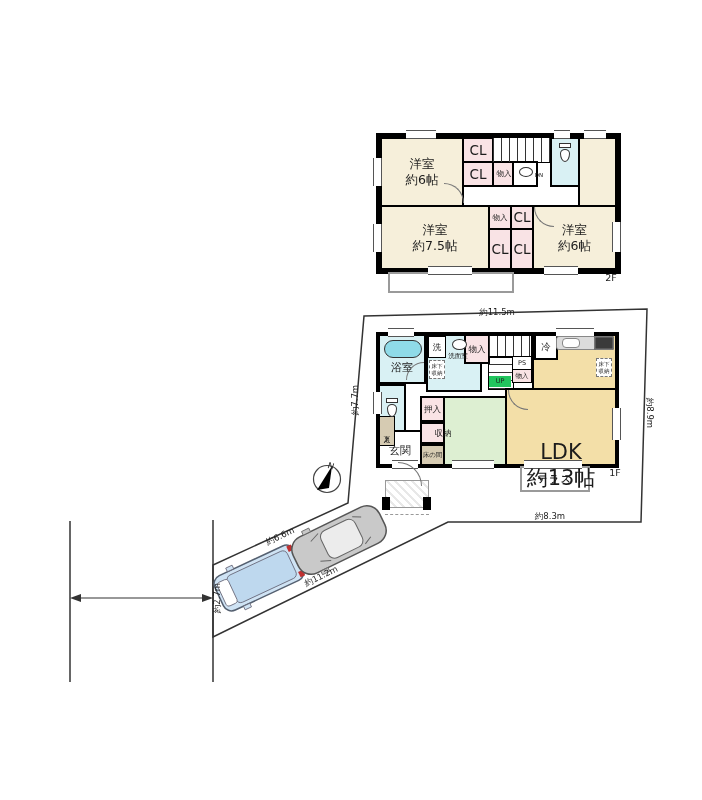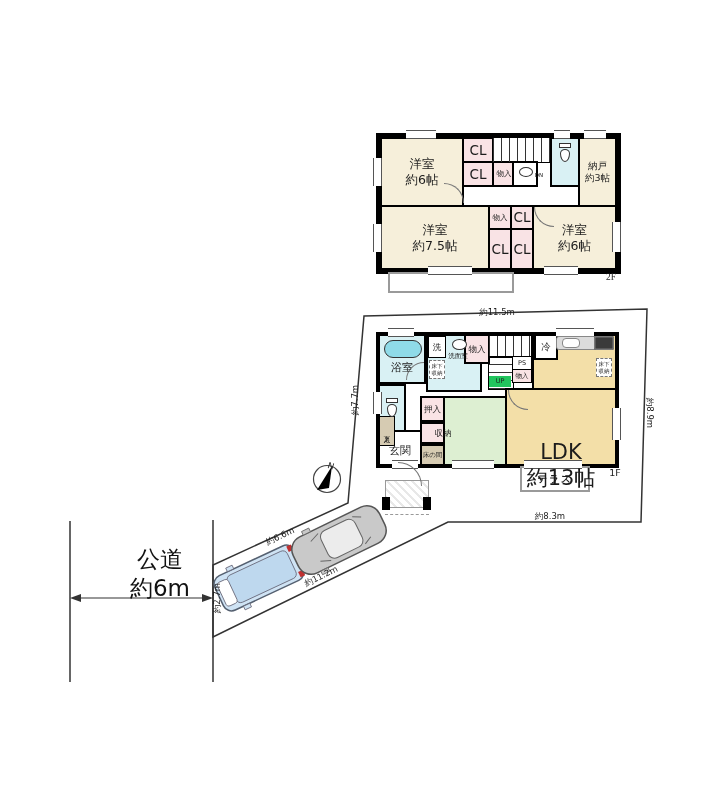--- a/index.html
+++ b/index.html
@@ -95,31 +95,29 @@
   <div class="icon" style="left:560px;top:149px;width:10px;height:13px;border:1.2px solid #333;border-radius:50% 50% 50% 50%/35% 35% 65% 65%;background:#fff;"></div>
   <div class="arc" style="left:444px;top:183px;width:20px;height:20px;border-right:1px solid #777;border-top:1px solid #777;border-top-right-radius:100%;"></div>
   <div class="arc" style="left:534px;top:207px;width:20px;height:20px;border-left:1px solid #777;border-bottom:1px solid #777;border-bottom-left-radius:100%;"></div>
 
   <div class="lab s12" style="left:380px;top:137px;width:84px;height:70px;">洋室
 約6帖</div>
   <div class="lab s13" style="left:462px;top:137px;width:32px;height:26px;">CL</div>
   <div class="lab s13" style="left:462px;top:161px;width:32px;height:26px;">CL</div>
   <div class="lab s7" style="left:492px;top:161px;width:24px;height:26px;">物入</div>
   <div class="lab s5" style="left:530px;top:170px;width:18px;height:10px;">DN</div>
-  <div class="lab s9" style="left:578px;top:137px;width:39px;height:70px;">納戸
-約3帖</div>
   <div class="lab s7" style="left:488px;top:205px;width:24px;height:25px;">物入</div>
   <div class="lab s13" style="left:510px;top:205px;width:24px;height:25px;">CL</div>
   <div class="lab s13" style="left:488px;top:228px;width:24px;height:42px;">CL</div>
   <div class="lab s13" style="left:510px;top:228px;width:24px;height:42px;">CL</div>
   <div class="lab s12" style="left:380px;top:205px;width:110px;height:65px;">洋室
 約7.5帖</div>
   <div class="lab s12" style="left:532px;top:205px;width:85px;height:65px;">洋室
 約6帖</div>
-  <div class="lab s9" style="left:600px;top:272px;width:22px;height:12px;font-family:Liberation Serif, serif;">2F</div>
+  <div class="lab s9" style="left:600px;top:272px;width:22px;height:12px;">2F</div>
 
   <div class="room" style="left:378px;top:334px;width:48px;height:50px;background:#d9f1f4;"></div>
   <div class="room" style="left:426px;top:334px;width:56px;height:58px;background:#d9f1f4;"></div>
   <div class="room" style="left:378px;top:384px;width:28px;height:48px;background:#d9f1f4;"></div>
   <div class="room" style="left:464px;top:334px;width:26px;height:30px;background:#f9e3e5;"></div>
   <div class="stairsv" style="left:488px;top:334px;width:44px;height:24px;"></div>
   <div class="stairsh" style="left:488px;top:356px;width:26px;height:34px;"></div>
   <div class="room" style="left:532px;top:334px;width:85px;height:56px;background:#f3dfa8;"></div>
   <div class="room" style="left:505px;top:388px;width:112px;height:78px;background:#f3dfa8;"></div>
   <div class="room" style="left:534px;top:334px;width:24px;height:26px;background:#fff;"></div>
@@ -178,22 +176,20 @@
   <div class="lab s8" style="left:420px;top:396px;width:25px;height:26px;">押入</div>
   <div class="lab s8" style="left:420px;top:422px;width:46px;height:22px;">収納</div>
   <div class="lab s6" style="left:420px;top:444px;width:25px;height:22px;">床の間</div>
   <div class="lab s15" style="left:505px;top:388px;width:112px;height:78px;">LDK
 約13帖</div>
   <div class="lab s11" style="left:378px;top:440px;width:44px;height:22px;">玄関</div>
   <div class="lab s6 vert" style="left:380px;top:418px;width:14px;height:26px;">下足入</div>
   <div class="lab s9" style="left:520px;top:466px;width:70px;height:26px;letter-spacing:2px;font-weight:bold;">テラス</div>
   <div class="lab s9" style="left:604px;top:467px;width:22px;height:12px;">1F</div>
 
-  <div class="lab s23" style="left:95px;top:548px;width:130px;height:52px;color:#111;">公道
-約6m</div>
   <div class="lab s8" style="left:465px;top:306px;width:64px;height:12px;">約11.5m</div>
   <div class="lab s8" style="left:330px;top:394px;width:50px;height:12px;transform:rotate(-90deg);">約7.7m</div>
   <div class="lab s8" style="left:625px;top:407px;width:50px;height:12px;transform:rotate(90deg);">約8.9m</div>
   <div class="lab s8" style="left:522px;top:510px;width:56px;height:12px;">約8.3m</div>
   <div class="lab s8" style="left:254px;top:530px;width:52px;height:12px;transform:rotate(-25deg);">約6.6m</div>
   <div class="lab s8" style="left:292px;top:570px;width:58px;height:12px;transform:rotate(-26deg);">約11.2m</div>
   <div class="lab s8" style="left:193px;top:592px;width:48px;height:12px;transform:rotate(-90deg);">約2.7m</div>
   <div class="lab s8" style="left:324px;top:461px;width:14px;height:10px;transform:rotate(18deg);">N</div>
 
 </div>

